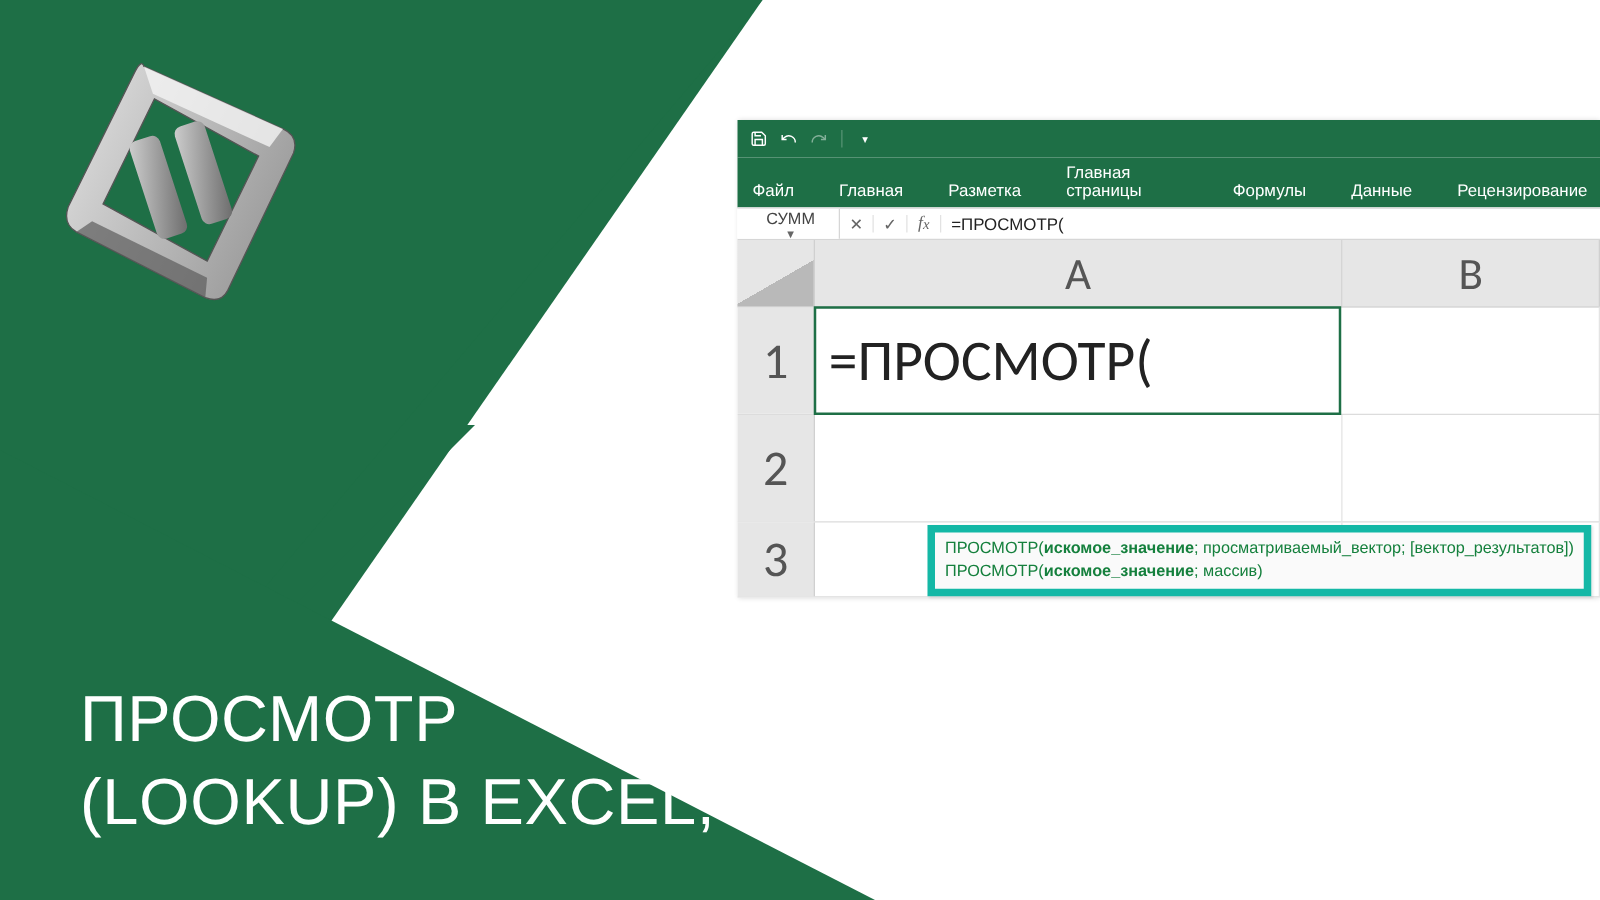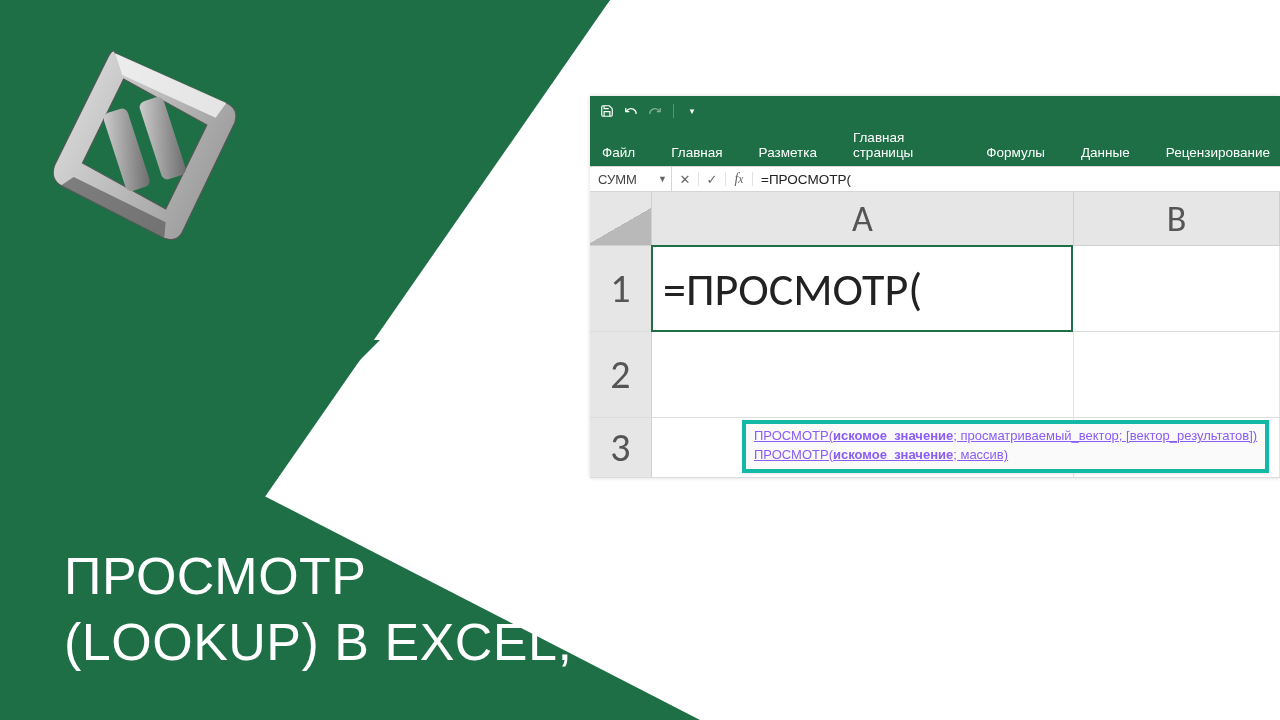--- a/index.html
+++ b/index.html
@@ -72,20 +72,21 @@
   height: 26px;
   font-size: 13px;
   color: #444;
 }
 .name-box {
   width: 82px; height: 100%;
   border-right: 1px solid #d6d6d6;
   display: flex; align-items: center; justify-content: space-between;
   padding: 0 4px 0 8px;
   background: #fff;
+  flex-direction: column;
 }
 .name-box .caret { font-size: 9px; color: #666; }
 .fb-btn { width: 26px; display:flex; align-items:center; justify-content:center; color:#666; font-size:13px; height:100%; }
 .fb-sep { border-left: 1px solid #e2e2e2; height: 14px; }
 .fx { font-style: italic; font-family: "Times New Roman", serif; font-size: 14px; }
 .fb-input { flex: 1; padding: 0 8px; color: #222; font-size: 13.5px; }
 
 .grid {
   position: relative;
   background: #ffffff;
@@ -138,28 +139,27 @@
 .active {
   border: 2px solid #1e6f46 !important;
   margin: -1px;
   position: relative;
 }
 
 .tooltip {
   position: absolute;
   left: 152px; top: 228px;
   background: #fafafa;
-  border: 4px solid #14b8a6;
+  border: 6px solid #14b8a6;
   padding: 3px 8px 4px 8px;
   font-size: 13px;
-  color: #8b5cf6;
+  color: #15803d;
   line-height: 1.45;
   box-shadow: 1px 1px 2px rgba(0,0,0,0.1);
   white-space: nowrap;
-  text-decoration: underline;
 }
 .tooltip b { font-weight: 700; }
 </style>
 </head>
 <body>
 
 <div class="excel">
   <div class="titlebar">
     <span class="icon">
       <svg width="14" height="14" viewBox="0 0 24 24" fill="none" stroke="#fff" stroke-width="2">

